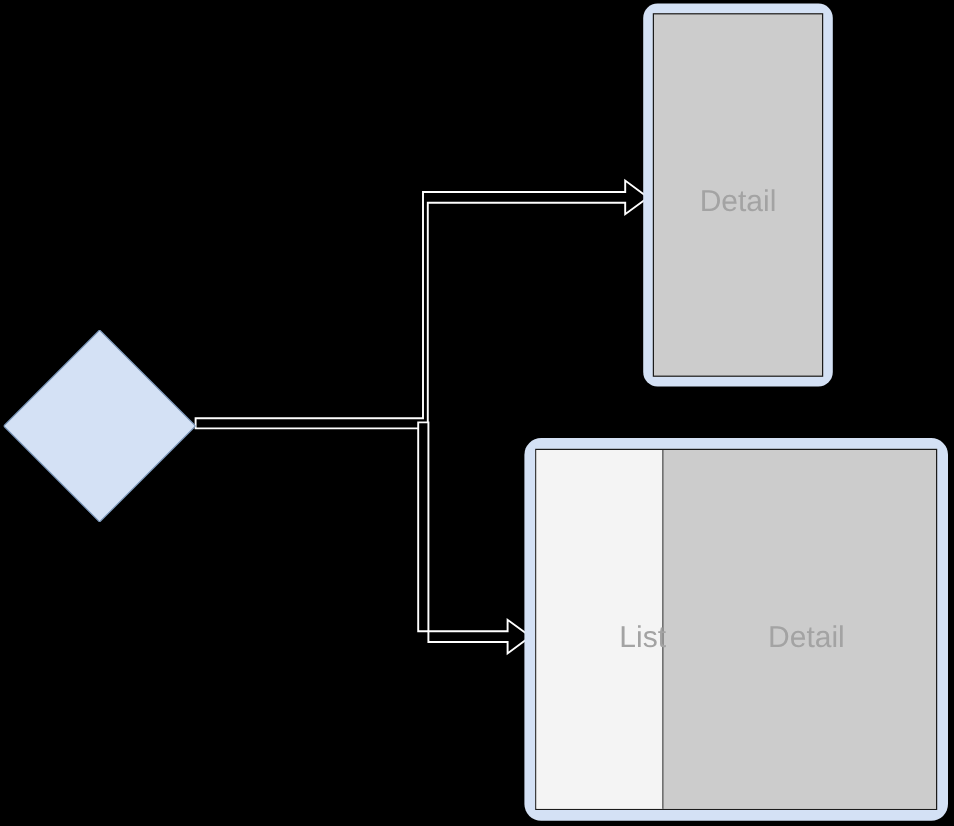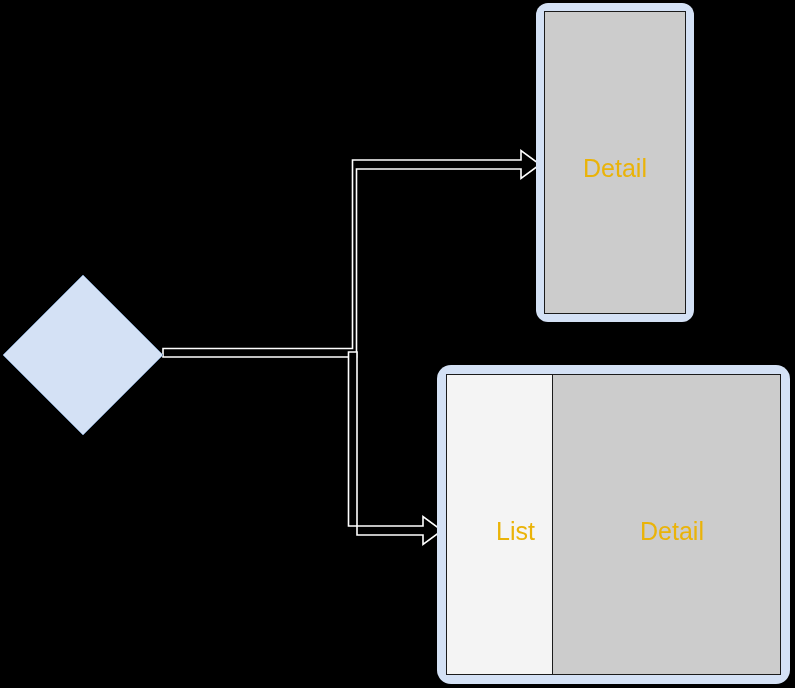--- a/index.html
+++ b/index.html
@@ -20,21 +20,21 @@
   }
   .layer-svg {
     position: absolute;
     left: 0;
     top: 0;
     width: 795px;
     height: 688px;
   }
   .node-label {
     position: absolute;
-    color: #eab308;
+    color: #a3a3a3;
     font-size: 25px;
     line-height: 29px;
     text-align: center;
     white-space: pre-line;
     pointer-events: none;
     letter-spacing: 0px;
   }
 
   
   #deep-link-node {
@@ -100,23 +100,24 @@
     flex: 0 0 106px;
     background: #f4f4f4;
     border-right: 1px solid #1b1b1b;
     box-sizing: border-box;
   }
   #tablet-detail-pane {
     flex: 1 1 auto;
     background: #cccccc;
   }
   #tablet-list-label {
-    left: 462px;
+    left: 448px;
     top: 517px;
     width: 107px;
+    text-align: right;
   }
   #tablet-detail-label {
     left: 555px;
     top: 517px;
     width: 234px;
   }
 </style>
 </head>
 <body>
 

